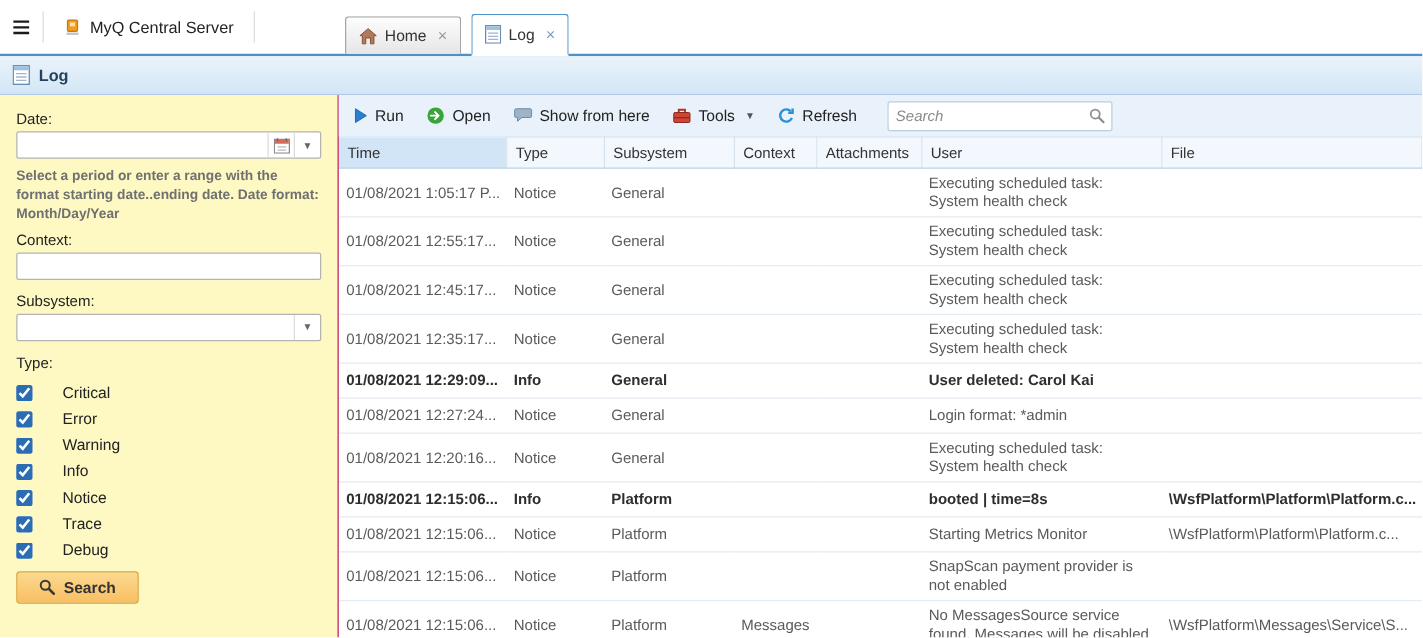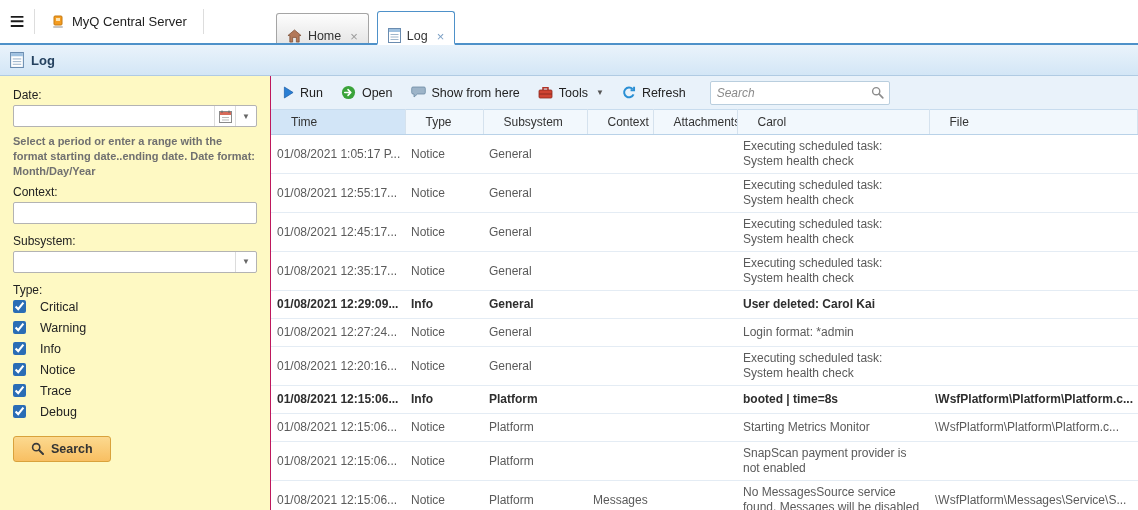--- a/index.html
+++ b/index.html
@@ -7,56 +7,56 @@
   body { font-family:"Liberation Sans", sans-serif; font-size:12px; color:#333; background:#fff; }
   .app { width:1138px; height:510px; display:flex; flex-direction:column; }
 
   
   .topbar { height:45px; border-bottom:2px solid #4e91c9; background:#fff; display:flex; align-items:stretch; flex:none; }
   .hamburger { width:34px; display:flex; align-items:center; justify-content:center; font-size:26px; color:#1a1a1a; cursor:pointer; }
   .logo { display:flex; align-items:center; font-size:25px; font-weight:800; letter-spacing:-1px; color:#0d0d0d; padding:0 12px 0 2px; }
   .vdiv { width:1px; background:#ddd; margin:9px 0; }
   .server-label { display:flex; align-items:center; gap:7px; padding:0 16px; font-size:13px; color:#222; }
   .tabs { display:flex; align-items:flex-end; margin-left:72px; gap:8px; }
-  .tab { display:flex; align-items:flex-end; gap:6px; height:30px; padding:0 10px; border:1px solid #a5a5a5; border-bottom:none; border-radius:3px 3px 0 0; background:linear-gradient(#fdfdfd,#e6e6e6); font-size:12.5px; color:#333; cursor:pointer; }
+  .tab { display:flex; align-items:center; gap:6px; height:30px; padding:0 10px; border:1px solid #a5a5a5; border-bottom:none; border-radius:3px 3px 0 0; background:linear-gradient(#fdfdfd,#e6e6e6); font-size:12.5px; color:#333; cursor:pointer; }
   .tab.active { height:34px; background:#fff; border:1px solid #4e91c9; border-bottom:2px solid #fff; margin-bottom:-2px; position:relative; z-index:2; }
   .tab-close { color:#9a9a9a; font-size:13px; margin-left:3px; line-height:1; }
   .tab.active .tab-close { color:#7b9fc4; }
 
   
   .subheader { height:31px; flex:none; background:linear-gradient(#eaf3fb,#d3e6f6); border-bottom:1px solid #b0cbe3; display:flex; align-items:center; gap:7px; padding:0 10px; }
   .subheader-title { font-size:13px; font-weight:bold; color:#24415f; }
 
   
   .content { flex:1; display:flex; min-height:0; }
 
   
   .sidebar { width:270px; flex:none; background:#fef9c3; padding:7px 13px; overflow:hidden; }
   .field-label { margin:5px 0 3px; color:#222; }
   .input-box { display:flex; align-items:center; background:#fff; border:1px solid #b3b3b3; height:22px; border-radius:2px; }
   .input-box input { flex:1; min-width:0; border:none; outline:none; padding:0 5px; font-size:12px; background:transparent; }
   .icon-btn { width:21px; height:100%; flex:none; display:flex; align-items:center; justify-content:center; border-left:1px solid #dcdcdc; cursor:pointer; color:#666; font-size:8px; }
   .help-text { font-size:11px; color:#707070; line-height:1.35; margin:7px 0 6px;font-weight:bold; }
-  .type-option { display:flex; align-items:flex-start; gap:14px; height:21px; font-size:12.5px; color:#222; cursor:pointer; }
+  .type-option { display:flex; align-items:flex-end; gap:24px; height:21px; font-size:12.5px; color:#222; cursor:pointer; }
   .type-option input { width:13px; height:13px; accent-color:#2a6db5; }
   .search-btn { margin-top:10px; display:inline-flex; align-items:center; gap:7px; background:linear-gradient(#fcd98f,#f8bf62); border:1px solid #d9a23c; border-radius:3px; padding:5px 17px; font-size:12.5px; font-weight:bold; color:#333; cursor:pointer; }
 
   
   .main { flex:1; min-width:0; border-left:1px solid #be185d; display:flex; flex-direction:column; background:#fff; }
   .toolbar { height:33px; flex:none; background:#e9f2fa; display:flex; align-items:center; padding:0 12px; gap:18px; }
   .tb-btn { display:flex; align-items:center; gap:6px; font-size:12.5px; color:#222; cursor:pointer; white-space:nowrap; }
   .caret { font-size:8px; color:#555; margin-left:2px; }
   .tb-search { display:flex; align-items:center; width:180px; height:24px; background:#fff; border:1px solid #b9cede; border-radius:2px; margin-left:6px; }
   .tb-search input { flex:1; min-width:0; border:none; outline:none; padding:0 6px; font-size:12px; }
   .tb-search input::placeholder { color:#8a8a8a; font-style:italic; }
   .tb-search .mag { flex:none; width:22px; display:flex; justify-content:center; }
 
   .table-wrap { flex:1; min-height:0; overflow:hidden; }
   table { width:100%; border-collapse:collapse; table-layout:fixed; font-size:12px; }
-  th { height:25px; background:#f2f8fd; border-top:1px solid #c8dcee; border-bottom:1px solid #b9d2e8; border-right:1px solid #d5e2ee; text-align:left; font-weight:normal; color:#333; padding:0 20px; white-space:nowrap; overflow:hidden; }
+  th { height:25px; background:#f2f8fd; border-top:1px solid #c8dcee; border-bottom:1px solid #b9d2e8; border-right:1px solid #d5e2ee; text-align:left; font-weight:normal; color:#333; padding:0 7px; white-space:nowrap; overflow:hidden; }
   th.sorted { background:#d2e5f7; }
   td { border-bottom:1px solid #e4ecf4; padding:4px 6px; vertical-align:middle; color:#5a5a5a; line-height:15px; height:28px; }
   tr.bold-row td { font-weight:bold; color:#2e2e2e; }
   .col-file { white-space:nowrap; overflow:hidden; }
   .col-time { white-space:nowrap; overflow:hidden; }
 
   .icon { display:inline-flex; align-items:center; justify-content:center; flex:none; }
 </style>
 </head>
 <body>
@@ -148,20 +148,24 @@
       </div>
 
       <div class="field-label" style="margin-top:10px;">Type:</div>
       <div>
           <label class="type-option">
             <input type="checkbox" checked="" style="">
             <span>Critical</span>
           </label>
           <label class="type-option">
             <input type="checkbox" checked="" style="">
+            <span>Error</span>
+          </label>
+          <label class="type-option">
+            <input type="checkbox" checked="" style="">
             <span>Warning</span>
           </label>
           <label class="type-option">
             <input type="checkbox" checked="" style="">
             <span>Info</span>
           </label>
           <label class="type-option">
             <input type="checkbox" checked="" style="">
             <span>Notice</span>
           </label>
@@ -256,21 +260,21 @@
               <col style="width:192px">
               <col>
           </colgroup>
           <thead>
             <tr>
               <th class="sorted">Time</th>
               <th>Type</th>
               <th>Subsystem</th>
               <th>Context</th>
               <th>Attachments</th>
-              <th>Carol</th>
+              <th>User</th>
               <th>File</th>
             </tr>
           </thead>
           <tbody>
               <tr>
                 <td class="col-time">01/08/2021 1:05:17 P...</td>
                 <td class="col-type">Notice</td>
                 <td class="col-subsystem">General</td>
                 <td class="col-context"></td>
                 <td class="col-attachments"></td>

